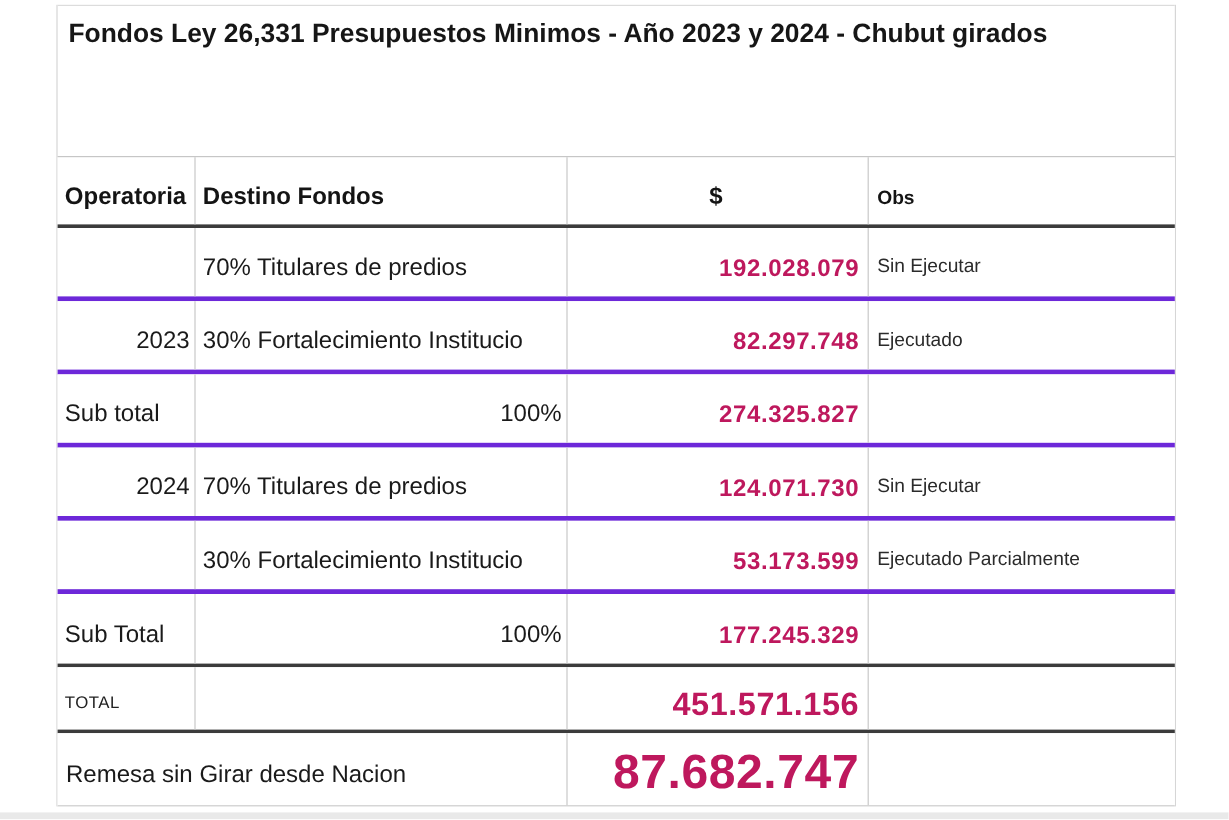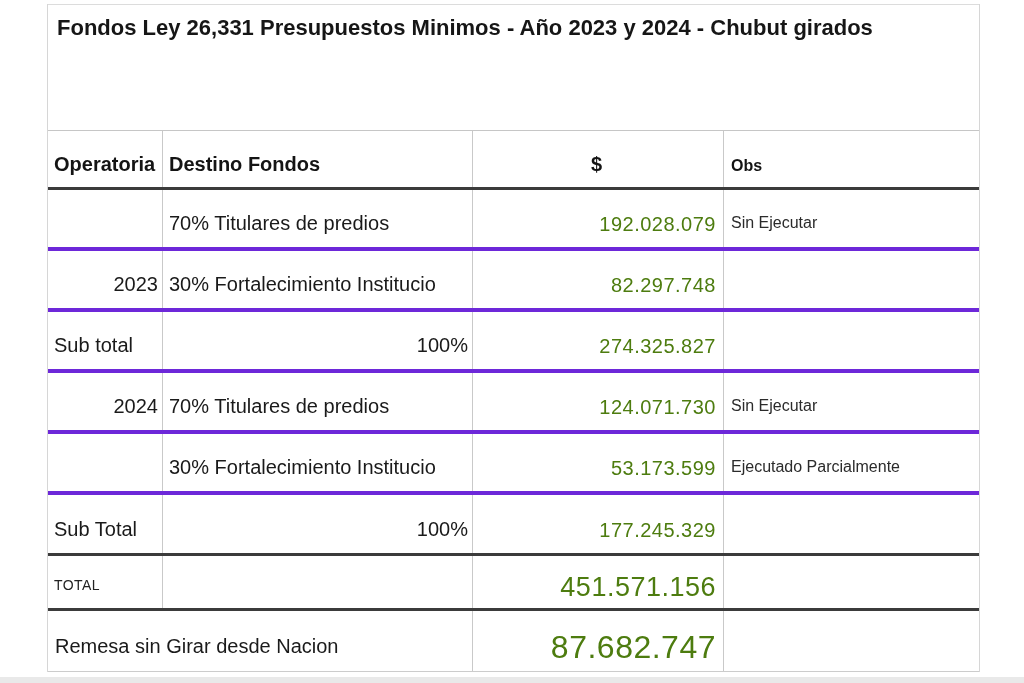--- a/index.html
+++ b/index.html
@@ -24,30 +24,30 @@
   .row.thick{border-bottom:3px solid #3b3b3b;}
   .row.total{height:55px;border-bottom:3px solid #3b3b3b;}
   .row.remesa{height:61px;border-bottom:1px solid #cccccc;}
   .cell{
     box-sizing:border-box;display:flex;align-items:flex-end;overflow:hidden;
     white-space:nowrap;font-size:20px;line-height:1.05;
   }
   .c1{width:115px;border-right:1px solid #c9c9c9;padding:0 4px 13px 6px;}
   .c2{width:310px;border-right:1px solid #c9c9c9;padding:0 4px 13px 6px;}
   .c3{width:251px;border-right:1px solid #c9c9c9;padding:0 7px 12px 4px;
-      justify-content:flex-end;font-weight:400;letter-spacing:.5px;color:#4d7c0f;}
+      justify-content:flex-end;font-weight:700;letter-spacing:.5px;color:#be185d;}
   .c4{width:255px;padding:0 4px 15px 7px;font-size:16px;color:#2b2b2b;}
   .cm{width:425px;border-right:1px solid #c9c9c9;padding:0 4px 13px 7px;}
   .hdr{font-weight:700;padding-bottom:12px;color:#141414;}
   .hdr.c3{font-size:20px;letter-spacing:0;justify-content:center;}
   .al-r{justify-content:flex-end;}
   .total-label{font-size:14px;letter-spacing:.4px;padding-bottom:15px;color:#222;}
   .total-num{font-size:27px;padding-bottom:7px;}
   .remesa-label{font-size:20px;padding-bottom:14px;}
-  .remesa-num{font-size:32px;padding-bottom:6px;}
+  .remesa-num{font-size:40px;padding-bottom:6px;}
   .bottom-strip{position:absolute;left:0;top:677px;width:1024px;height:6px;background:#e9e9e9;}
 </style>
 </head>
 <body>
 
 <div class="canvas">
   <div class="sheet">
 
     <div class="title-block">
       <div class="t1">Fondos Ley 26,331 Presupuestos Minimos  - Año 2023 y 2024 - Chubut girados</div>
@@ -64,20 +64,21 @@
       <div class="cell c1"></div>
       <div class="cell c2">70% Titulares de predios</div>
       <div class="cell c3">192.028.079</div>
       <div class="cell c4">Sin Ejecutar</div>
     </div>
 
     <div class="row data">
       <div class="cell c1 al-r">2023</div>
       <div class="cell c2">30% Fortalecimiento Institucio</div>
       <div class="cell c3">82.297.748</div>
+      <div class="cell c4">Ejecutado</div>
     </div>
 
     <div class="row data">
       <div class="cell c1">Sub total</div>
       <div class="cell c2 al-r">100%</div>
       <div class="cell c3">274.325.827</div>
       <div class="cell c4"></div>
     </div>
 
     <div class="row data">

